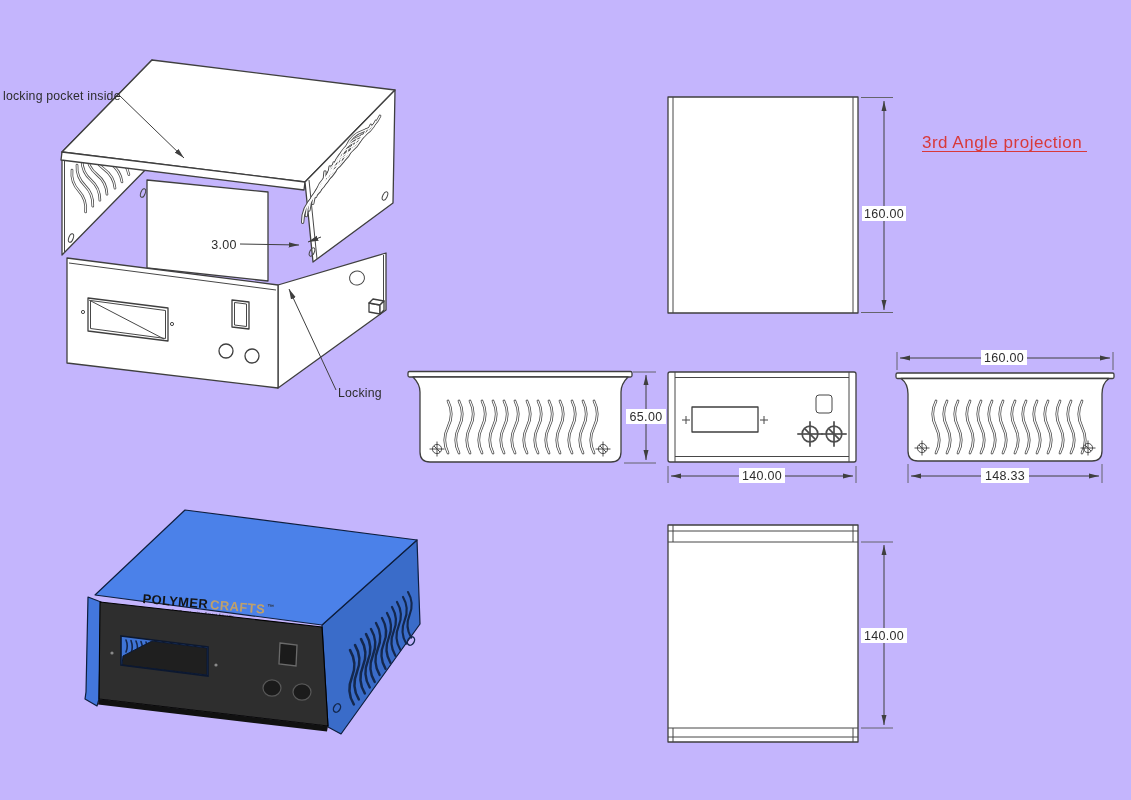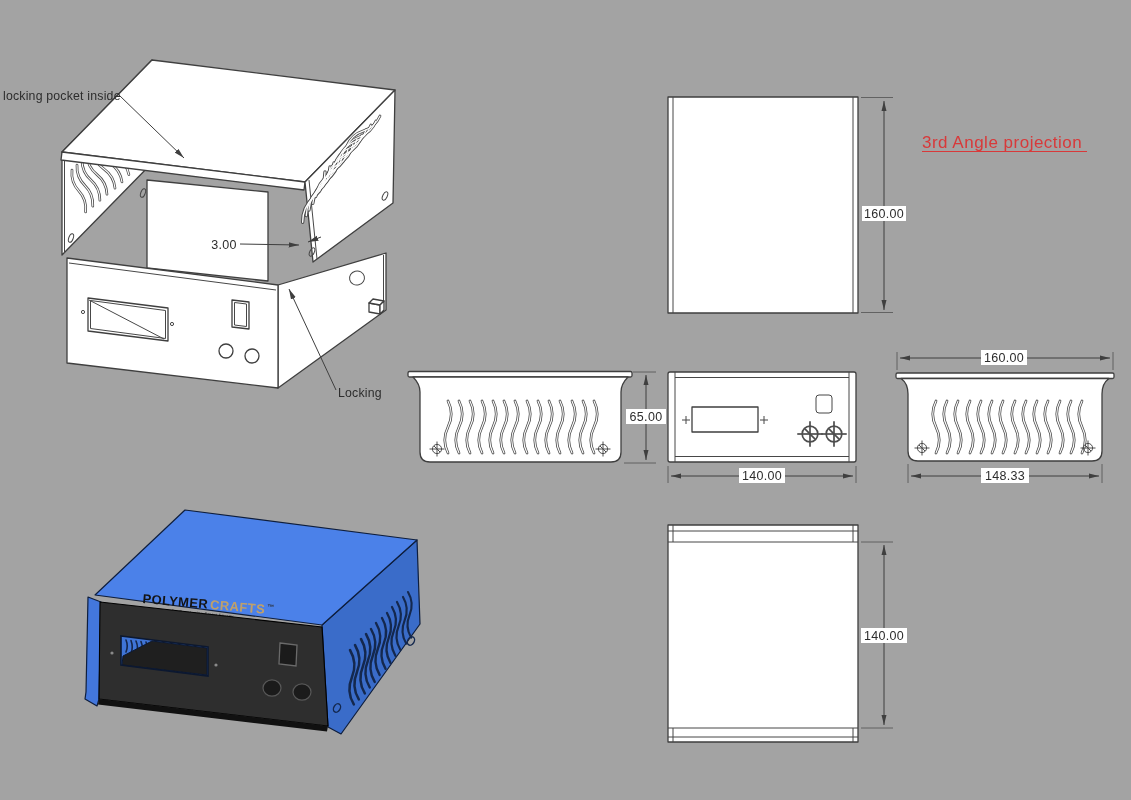--- a/index.html
+++ b/index.html
@@ -1,16 +1,16 @@
 <!DOCTYPE html>
 <html><head>
 <meta charset="utf-8">
 <style>
   html,body{margin:0;padding:0;background:#ffffff;}
-  .canvas{position:relative;width:1131px;height:800px;background:#a3a3a3;overflow:hidden;}
+  .canvas{position:relative;width:1131px;height:800px;background:#c4b5fd;overflow:hidden;}
   svg{display:block;}
   text{font-family:"Liberation Sans", sans-serif;}
   .outline{fill:#ffffff;stroke:#3f3f3f;stroke-width:1.3;stroke-linejoin:round;}
   .thin{fill:none;stroke:#474747;stroke-width:1;}
   .ext{stroke:#5a5a5a;stroke-width:0.9;}
   .dim{stroke:#3f3f3f;stroke-width:1;}
   .dimtxt{font-size:12.5px;fill:#2d2d2d;text-anchor:middle;letter-spacing:.3px;}
   .anntxt{font-size:12.3px;fill:#2d2d2d;letter-spacing:.2px;}
   .labelbg{fill:#ffffff;}
   .ventOuter{fill:none;stroke:#4d4d4d;stroke-width:2.7;stroke-linecap:round;}

